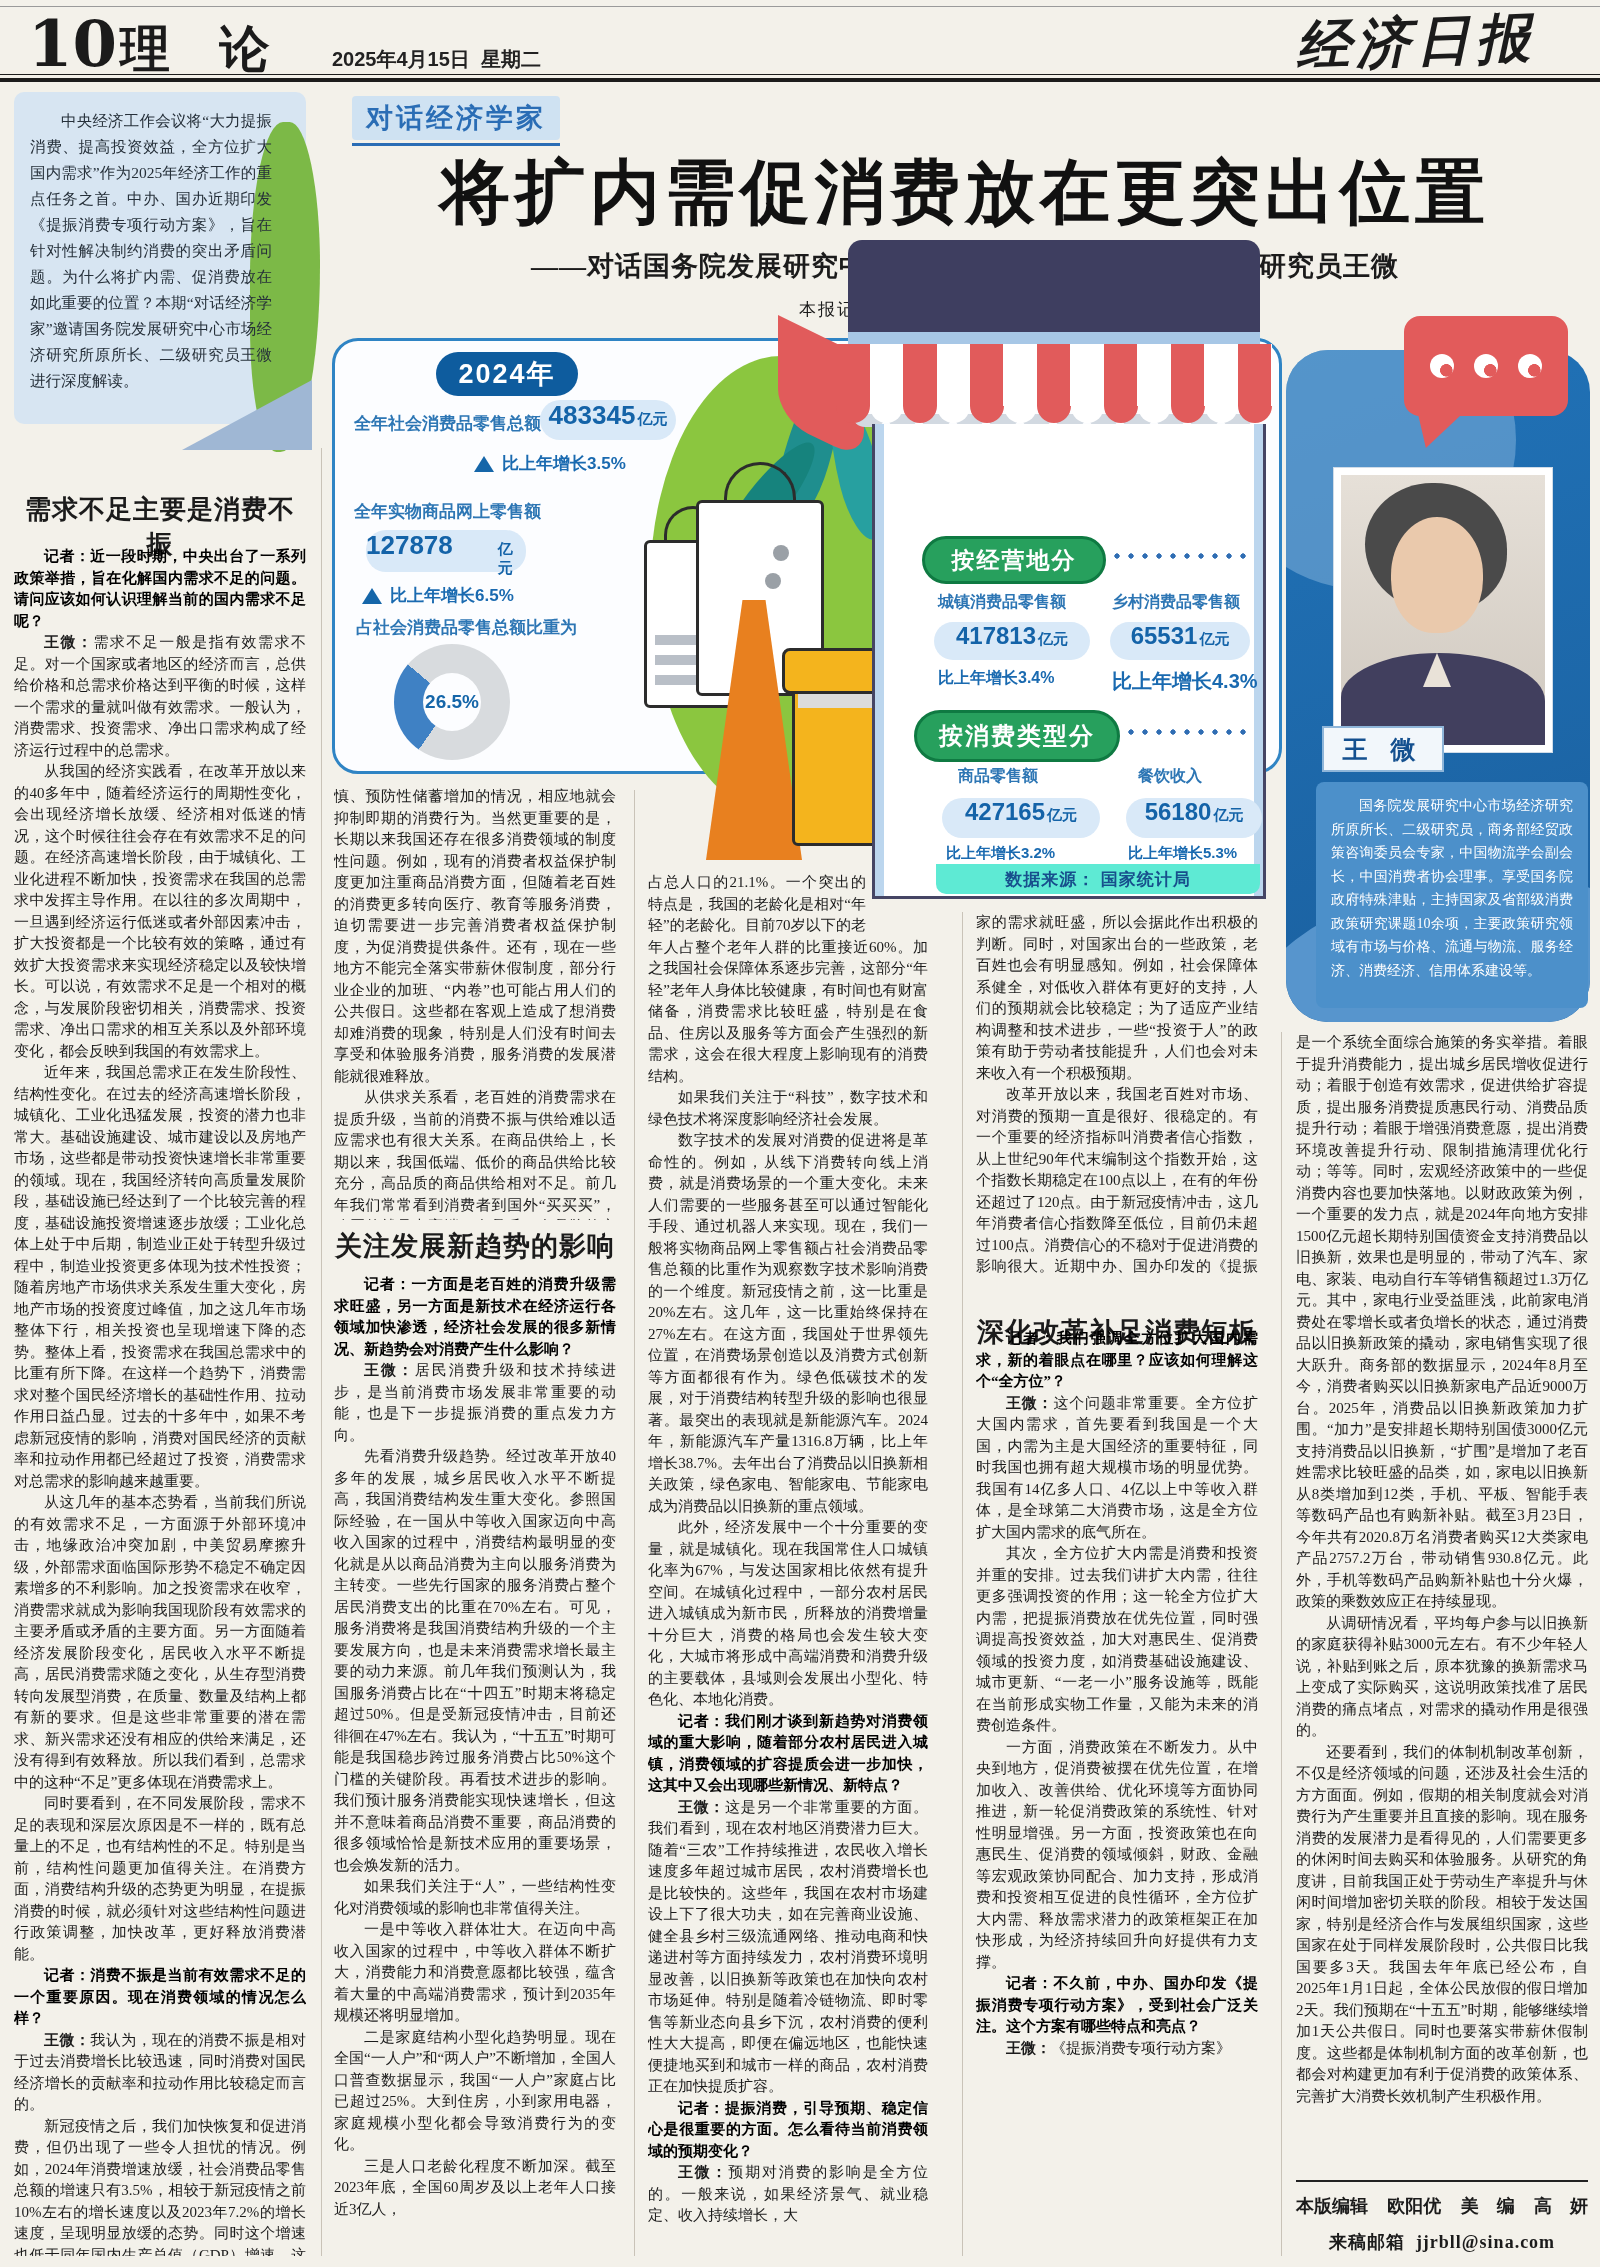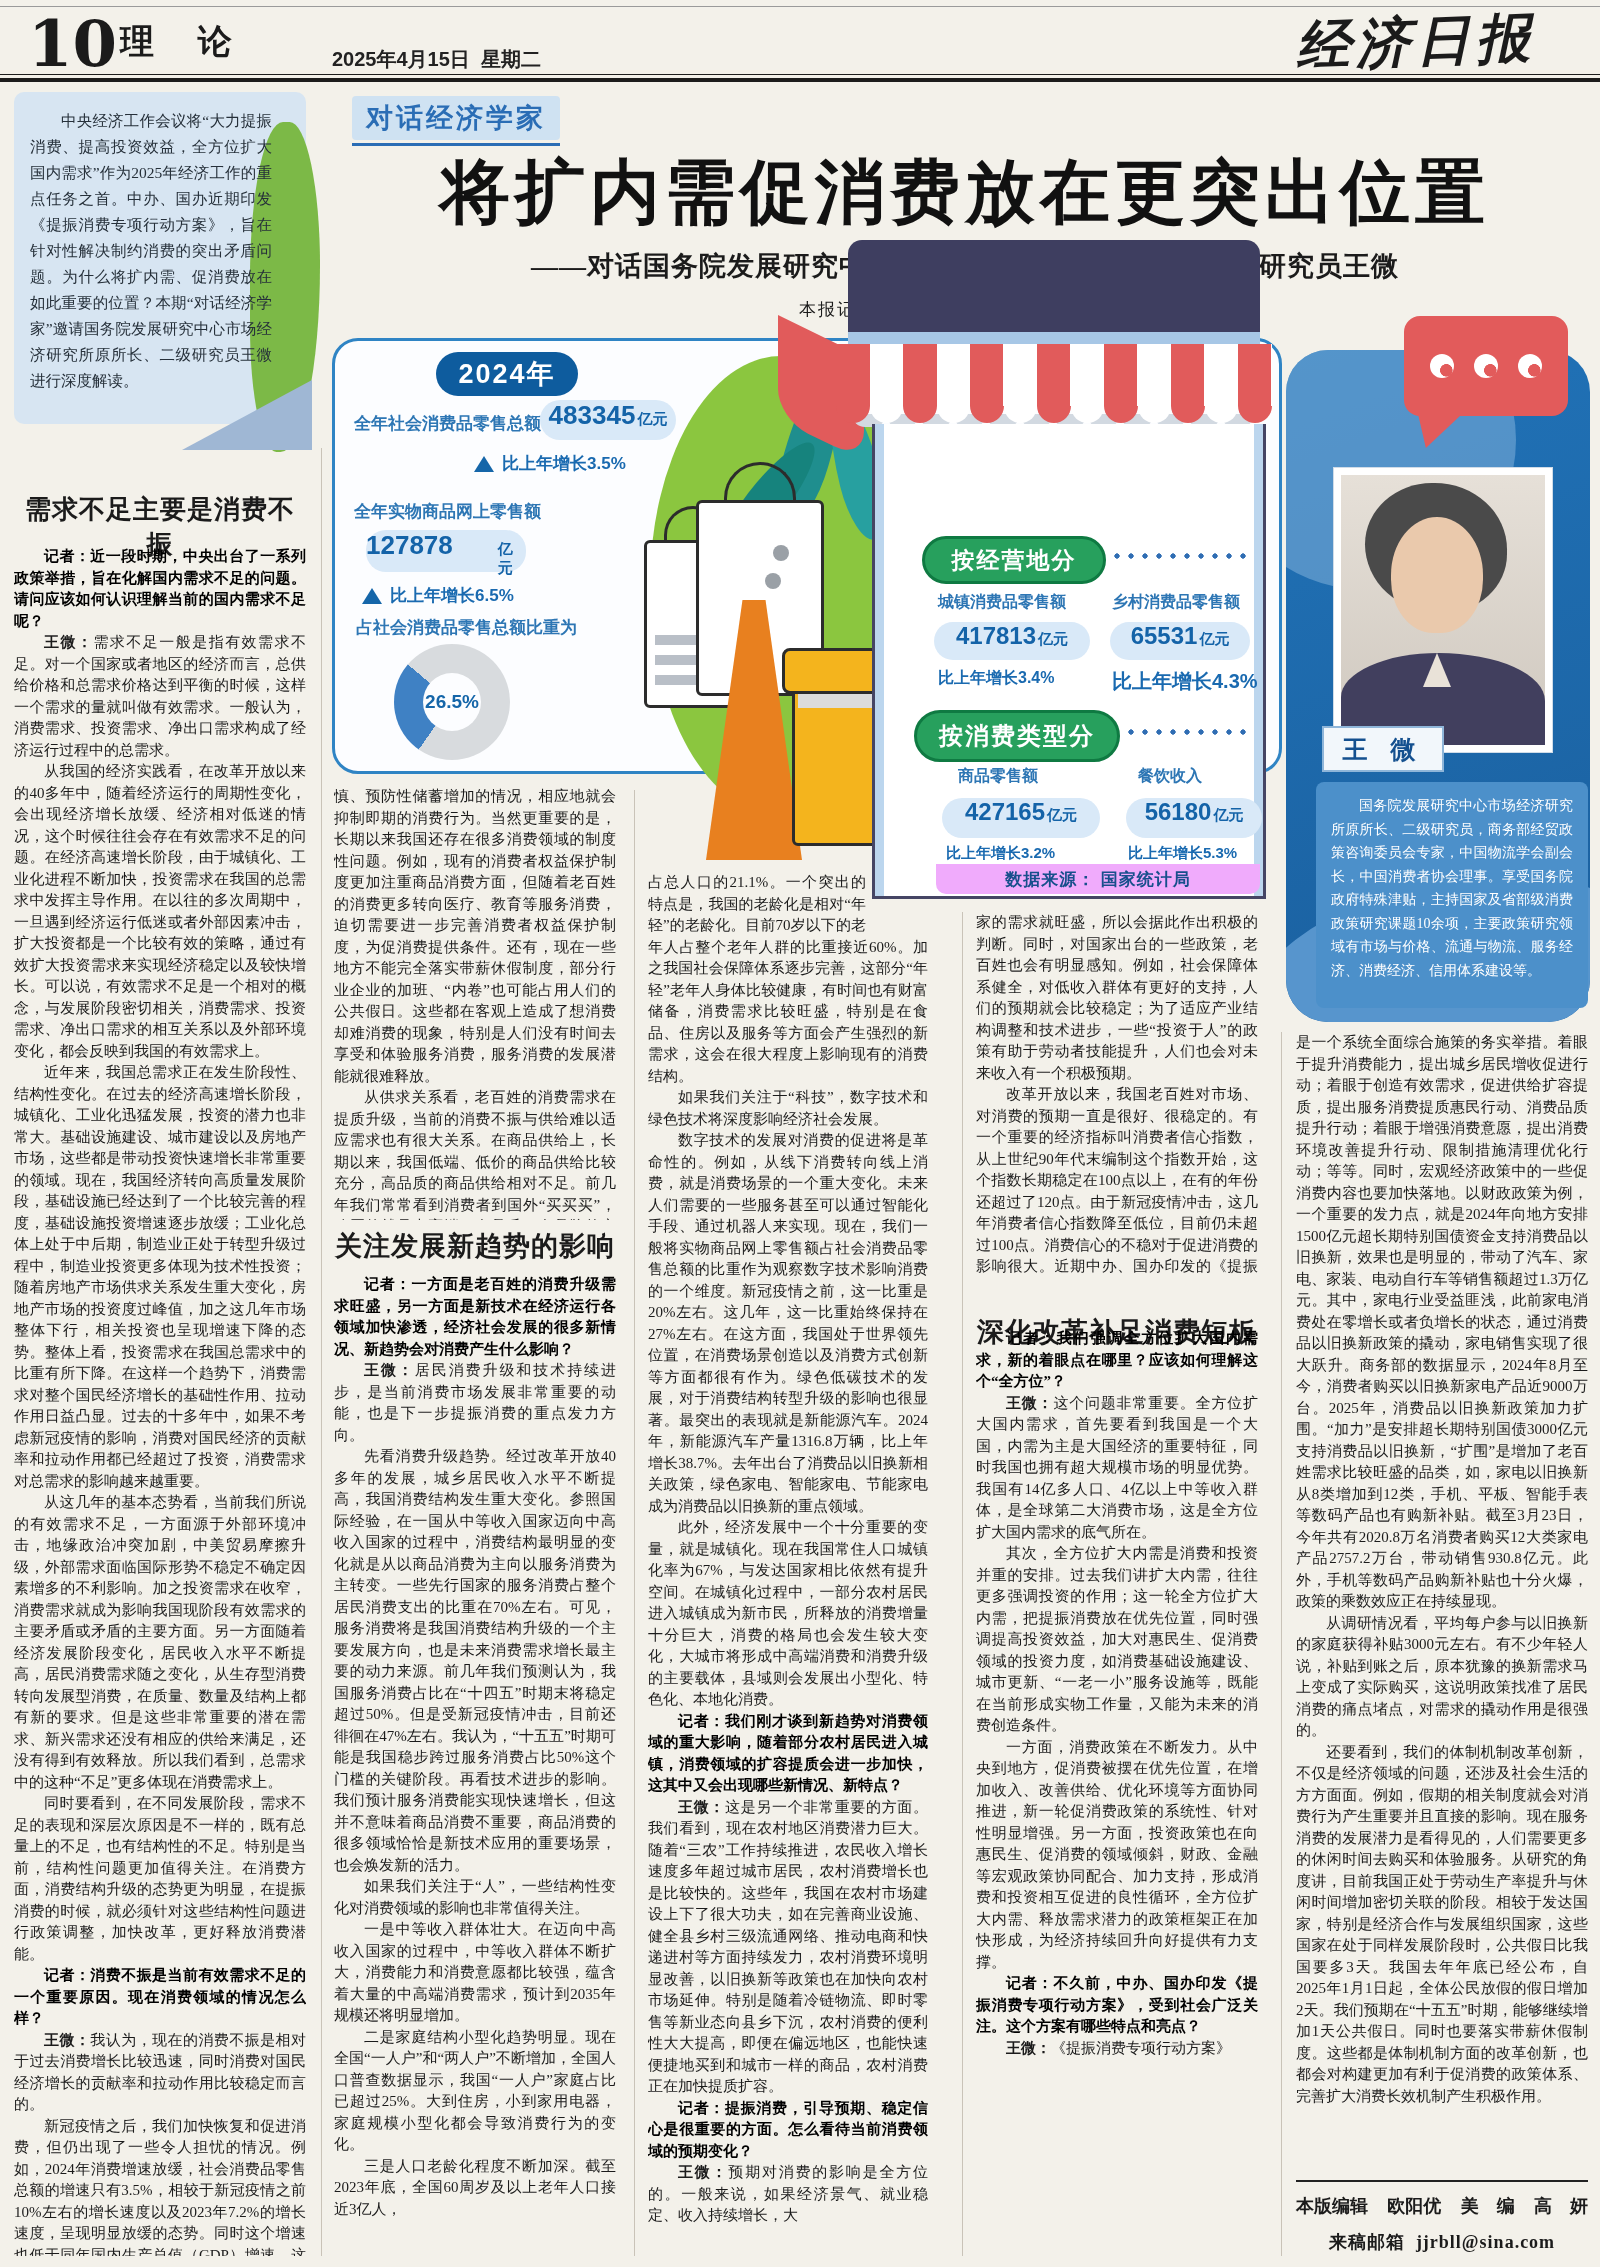--- a/index.html
+++ b/index.html
@@ -2,21 +2,21 @@
 <html><head>
 <meta charset="utf-8">
 <title>经济日报 理论 10版</title>
 <style>
   html,body{margin:0;padding:0;}
   body{background:#e8e5de;font-family:"Liberation Serif","DejaVu Serif",serif;}
   #page{position:relative;width:1600px;height:2267px;background:#f3f1ea;margin:0 auto;overflow:hidden;color:#1b1b1b;}
   .abs{position:absolute;}
   .hdr-rule{background:#1c1c1c;}
   .pageno{font-family:"DejaVu Serif",serif;font-weight:900;font-size:64px;line-height:1;}
-  .section-name{font-family:"DejaVu Serif",serif;font-weight:900;font-size:34px;letter-spacing:16px;line-height:1;}
+  .section-name{font-family:"DejaVu Serif",serif;font-weight:900;font-size:50px;letter-spacing:16px;line-height:1;}
   .hdr-date{font-family:"Liberation Sans","DejaVu Sans",sans-serif;font-weight:700;font-size:20px;color:#222;}
   .masthead{font-family:"DejaVu Serif",serif;font-weight:900;font-size:54px;font-style:italic;letter-spacing:6px;transform:rotate(-2deg);}
   .badge{background:#cfe2f2;border-radius:4px;display:flex;align-items:center;justify-content:center;
          font-weight:900;font-size:27px;color:#2a6db5;font-family:"Liberation Sans",sans-serif;letter-spacing:3px;}
   .badge-bar{background:#2a6db5;}
   .headline{font-family:"Liberation Sans","DejaVu Sans",sans-serif;font-weight:900;font-size:70px;letter-spacing:5px;text-align:center;color:#111;}
   .subtitle{font-weight:900;font-size:27px;text-align:center;letter-spacing:1px;}
   .byline{font-size:17px;text-align:center;letter-spacing:2px;}
   
   .intro{background:#d7e5f2;border-radius:10px;}
@@ -44,21 +44,21 @@
   .awning{background:repeating-linear-gradient(90deg,#e15b5b 0 33.5px,#ffffff 33.5px 67px);}
   .scallops{display:flex;}
   .scallops span{width:33.5px;height:17px;border-radius:0 0 17px 17px;}
   .sc-red{background:#e15b5b;} .sc-white{background:#ffffff;} 
   .sc-shadow{display:flex;} .sc-shadow span{width:33.5px;height:13px;border-radius:0 0 14px 14px;background:#d2d9e1;}
   .wall{background:#ffffff;border:3px solid #454564;border-top:none;}
   .wall-strip{background:#bcd6ee;}
   .pill-green{background:#27a05d;border:3px solid #0f7a42;border-radius:26px;color:#fff;display:flex;align-items:center;justify-content:center;
               font-family:"Liberation Sans",sans-serif;font-weight:900;letter-spacing:2px;}
   .dots{background-image:radial-gradient(circle,#2f6db3 2.4px,rgba(0,0,0,0) 2.9px);background-size:14px 8px;background-repeat:repeat-x;height:8px;}
-  .src-band{background:#f0abfc;border-radius:0 0 10px 10px;display:flex;align-items:center;justify-content:center;
+  .src-band{background:#5eead4;border-radius:0 0 10px 10px;display:flex;align-items:center;justify-content:center;
             font-family:"Liberation Sans",sans-serif;font-weight:700;font-size:17px;color:#174f8c;letter-spacing:1px;}
   
   .green-blob{background:#8bc63f;border-radius:50%;}
   .leaf{background:#1f8e8e;border-radius:50% 50% 50% 50%/60% 60% 40% 40%;}
   .bag{background:#fff;border:3px solid #2c2c2c;border-radius:6px;}
   .bag-handle{border:3px solid #2c2c2c;border-bottom:none;border-radius:40px 40px 0 0;background:transparent;}
   .bag-dot{background:#9aa0a6;border-radius:50%;}
   .stripe{background:#b9bfc7;}
   .cone{background:#e8801f;clip-path:polygon(38% 0,62% 0,100% 100%,0 100%);}
   .gift{background:#f4b41d;border:3px solid #2c2c2c;border-radius:6px;}

